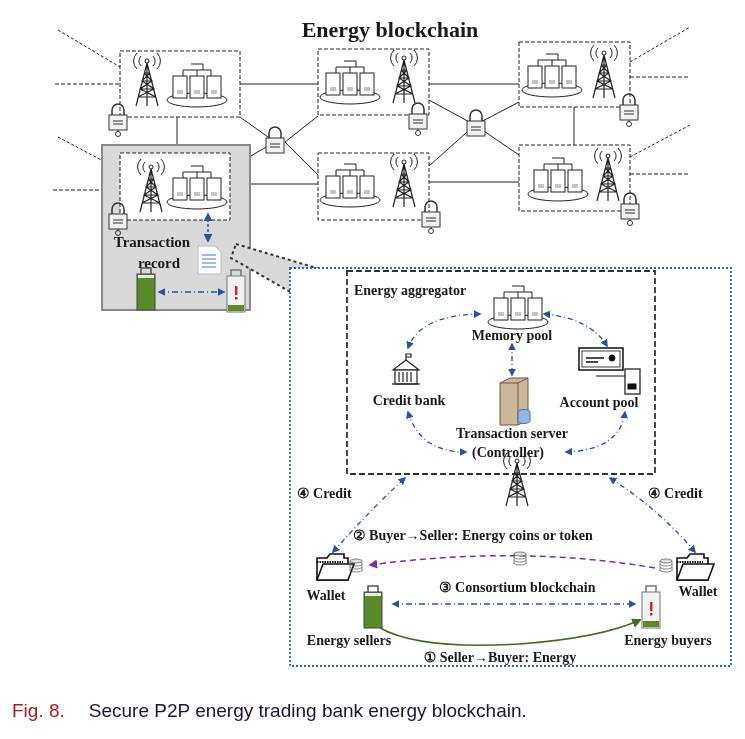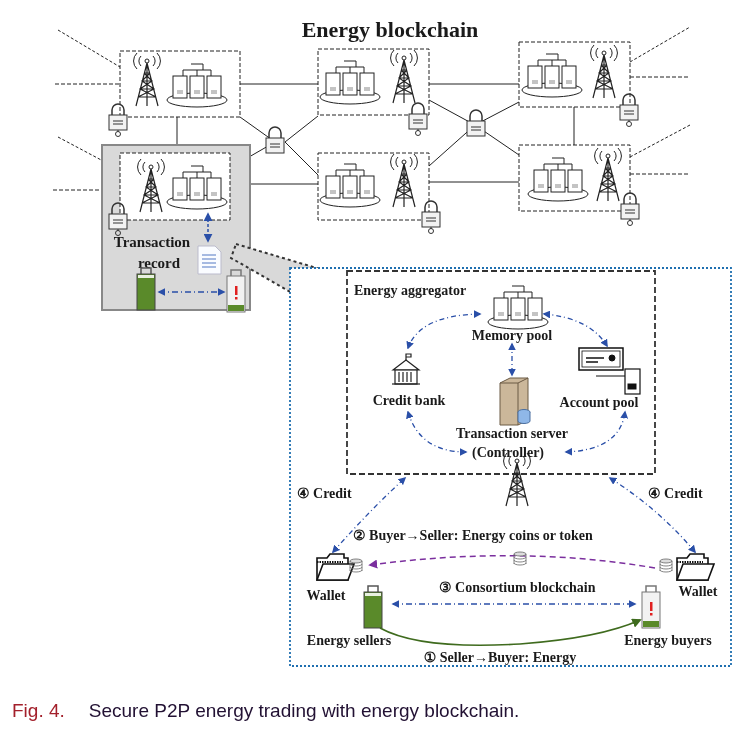--- a/index.html
+++ b/index.html
@@ -227,14 +227,14 @@
   <line x1="393" y1="604" x2="635" y2="604" stroke="#2a4fa8" stroke-width="1.3" stroke-dasharray="6,3,1,3" marker-start="url(#ab)" marker-end="url(#ab)"></line>
 
   <path d="M380,628 Q420,650 520,644 Q600,638 640,620" fill="none" stroke="#3f6b1e" stroke-width="1.6" marker-end="url(#ag)"></path>
 
   <text class="lbl l14" x="349" y="645" text-anchor="middle">Energy sellers</text>
   <text class="lbl l14" x="668" y="645" text-anchor="middle">Energy buyers</text>
   <text class="lbl l14" x="500" y="662" text-anchor="middle">① Seller→Buyer: Energy</text>
 </svg>
 
 <div class="caption">
-  <span class="num">Fig. 4.</span><span class="txt">Secure P2P energy trading with energy blockchain.</span>
+  <span class="num">Fig. 8.</span><span class="txt">Secure P2P energy trading bank energy blockchain.</span>
 </div>
 
 </body></html>

